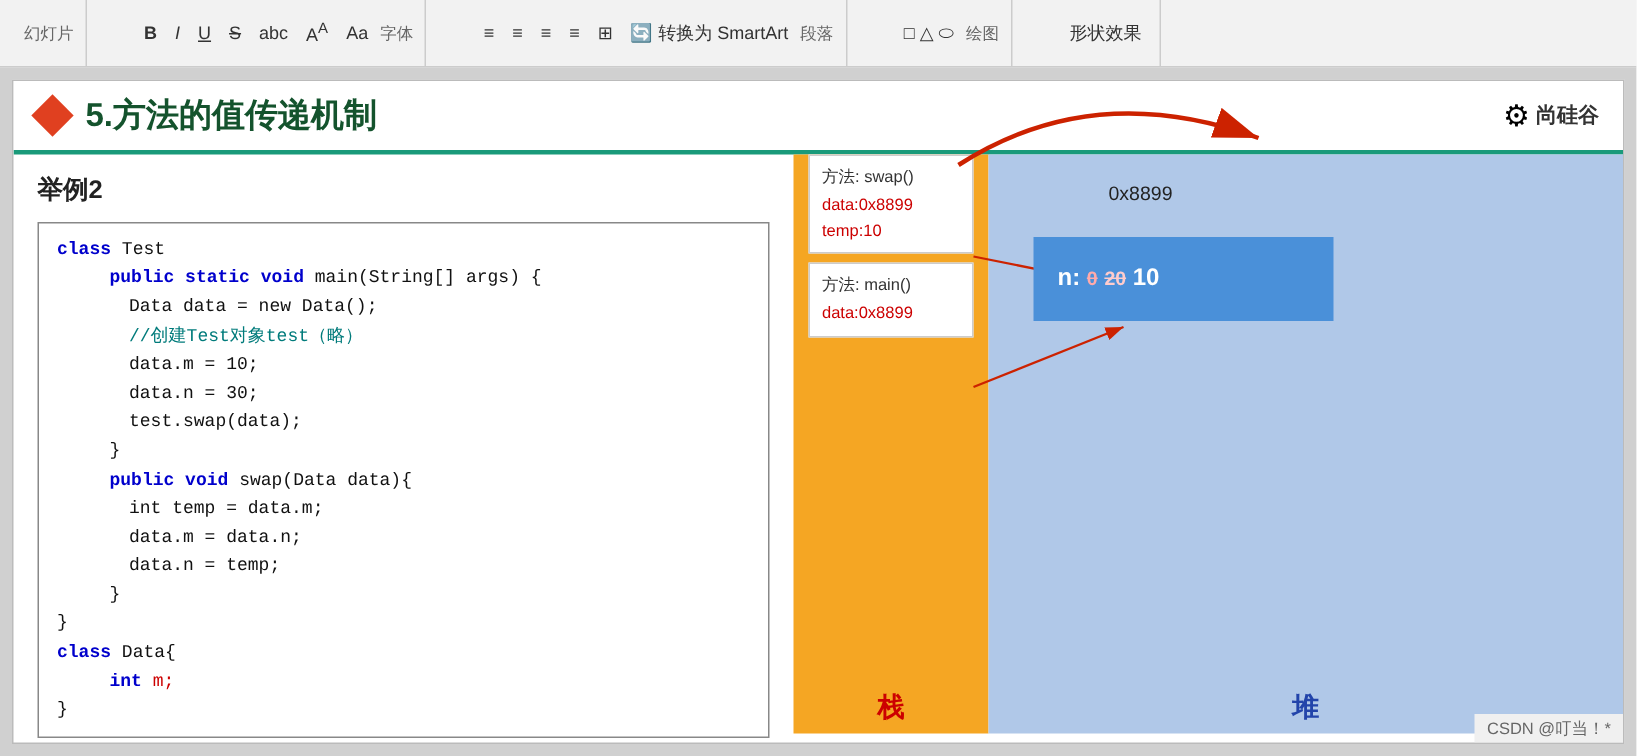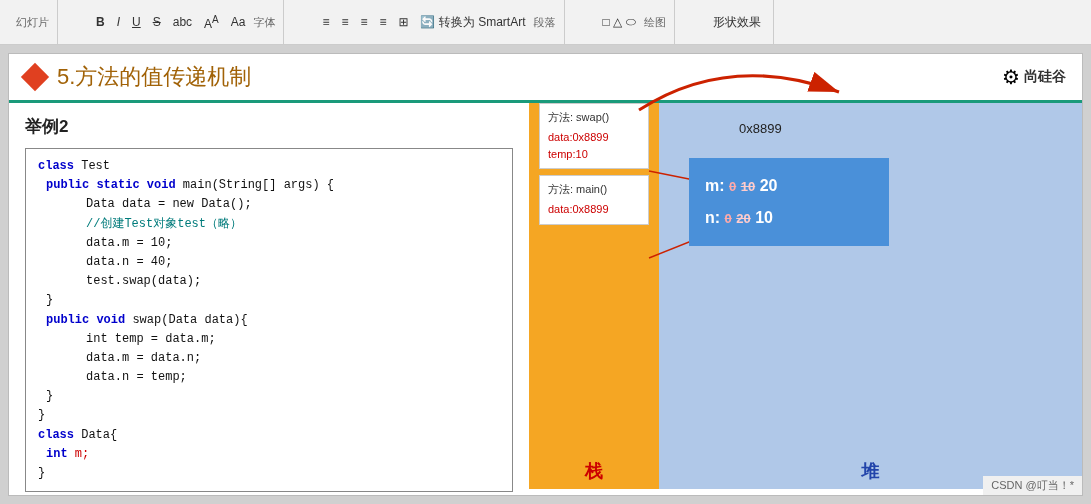--- a/index.html
+++ b/index.html
@@ -70,22 +70,22 @@
       gap: 12px;
     }
     .header-diamond {
       width: 20px;
       height: 20px;
       background: #e04020;
       transform: rotate(45deg);
     }
     .slide-title {
       font-size: 22px;
-      font-weight: normal;
-      color: #a16207;
+      font-weight: bold;
+      color: #14532d;
     }
     .logo-area {
       margin-left: auto;
       display: flex;
       align-items: center;
       gap: 4px;
     }
     .logo-icon {
       font-size: 20px;
     }
@@ -120,21 +120,21 @@
       padding: 8px 12px;
       font-family: 'Courier New', monospace;
       font-size: 12px;
       line-height: 1.6;
       color: #111;
     }
     .code-line { display: block; }
     .code-blue { color: #0000cc; font-weight: bold; }
     .code-cyan { color: #007b7b; }
     .code-red { color: #cc0000; }
-    .code-indent1 { margin-left: 8px; }
+    .code-indent1 { margin-left: 35px; }
     .code-indent2 { margin-left: 48px; }
 
     
     .middle-panel {
       width: 130px;
       background: #f5a623;
       flex-shrink: 0;
       position: relative;
       display: flex;
       flex-direction: column;
@@ -288,21 +288,21 @@
     <div class="slide-content">
 
       <div class="left-panel">
         <div class="example-label">举例2</div>
         <div class="code-box">
           <span class="code-line"><span class="code-blue">class</span> Test</span>
           <span class="code-line code-indent1"><span class="code-blue">public static void</span> main(String[] args) {</span>
           <span class="code-line code-indent2">Data data = new Data();</span>
           <span class="code-line code-indent2"><span class="code-cyan">//创建Test对象test（略）</span></span>
           <span class="code-line code-indent2">data.m = 10;</span>
-          <span class="code-line code-indent2">data.n = 40;</span>
+          <span class="code-line code-indent2">data.n = 30;</span>
           <span class="code-line code-indent2">test.swap(data);</span>
           <span class="code-line code-indent1">}</span>
           <span class="code-line code-indent1"><span class="code-blue">public void</span> swap(Data data){</span>
           <span class="code-line code-indent2">int temp = data.m;</span>
           <span class="code-line code-indent2">data.m = data.n;</span>
           <span class="code-line code-indent2">data.n = temp;</span>
           <span class="code-line code-indent1">}</span>
           <span class="code-line">}</span>
           <span class="code-line"><span class="code-blue">class</span> Data{</span>
           <span class="code-line code-indent1"><span class="code-blue">int</span> <span class="code-red">m;</span></span>
@@ -340,26 +340,20 @@
 
           <line x1="-10" y1="68" x2="90" y2="88" stroke="#cc2200" stroke-width="1.5" marker-end="url(#arr2)"></line>
 
           <line x1="-10" y1="155" x2="90" y2="115" stroke="#cc2200" stroke-width="1.5" marker-end="url(#arr2)"></line>
         </svg>
 
         <div class="heap-address">0x8899</div>
 
         <div class="heap-object">
           <div>
-            <span>m:</span>
-            <span style="text-decoration:line-through;color:#ffaaaa;font-size:13px;">0</span>
-            <span style="text-decoration:line-through;color:#ffcccc;font-size:13px;">10</span>
-            <span>20</span>
-          </div>
-          <div>
             <span>n:</span>
             <span style="text-decoration:line-through;color:#ffaaaa;font-size:13px;">0</span>
             <span style="text-decoration:line-through;color:#ffcccc;font-size:13px;">20</span>
             <span>10</span>
           </div>
         </div>
 
         <span class="heap-label">堆</span>
       </div>
 

